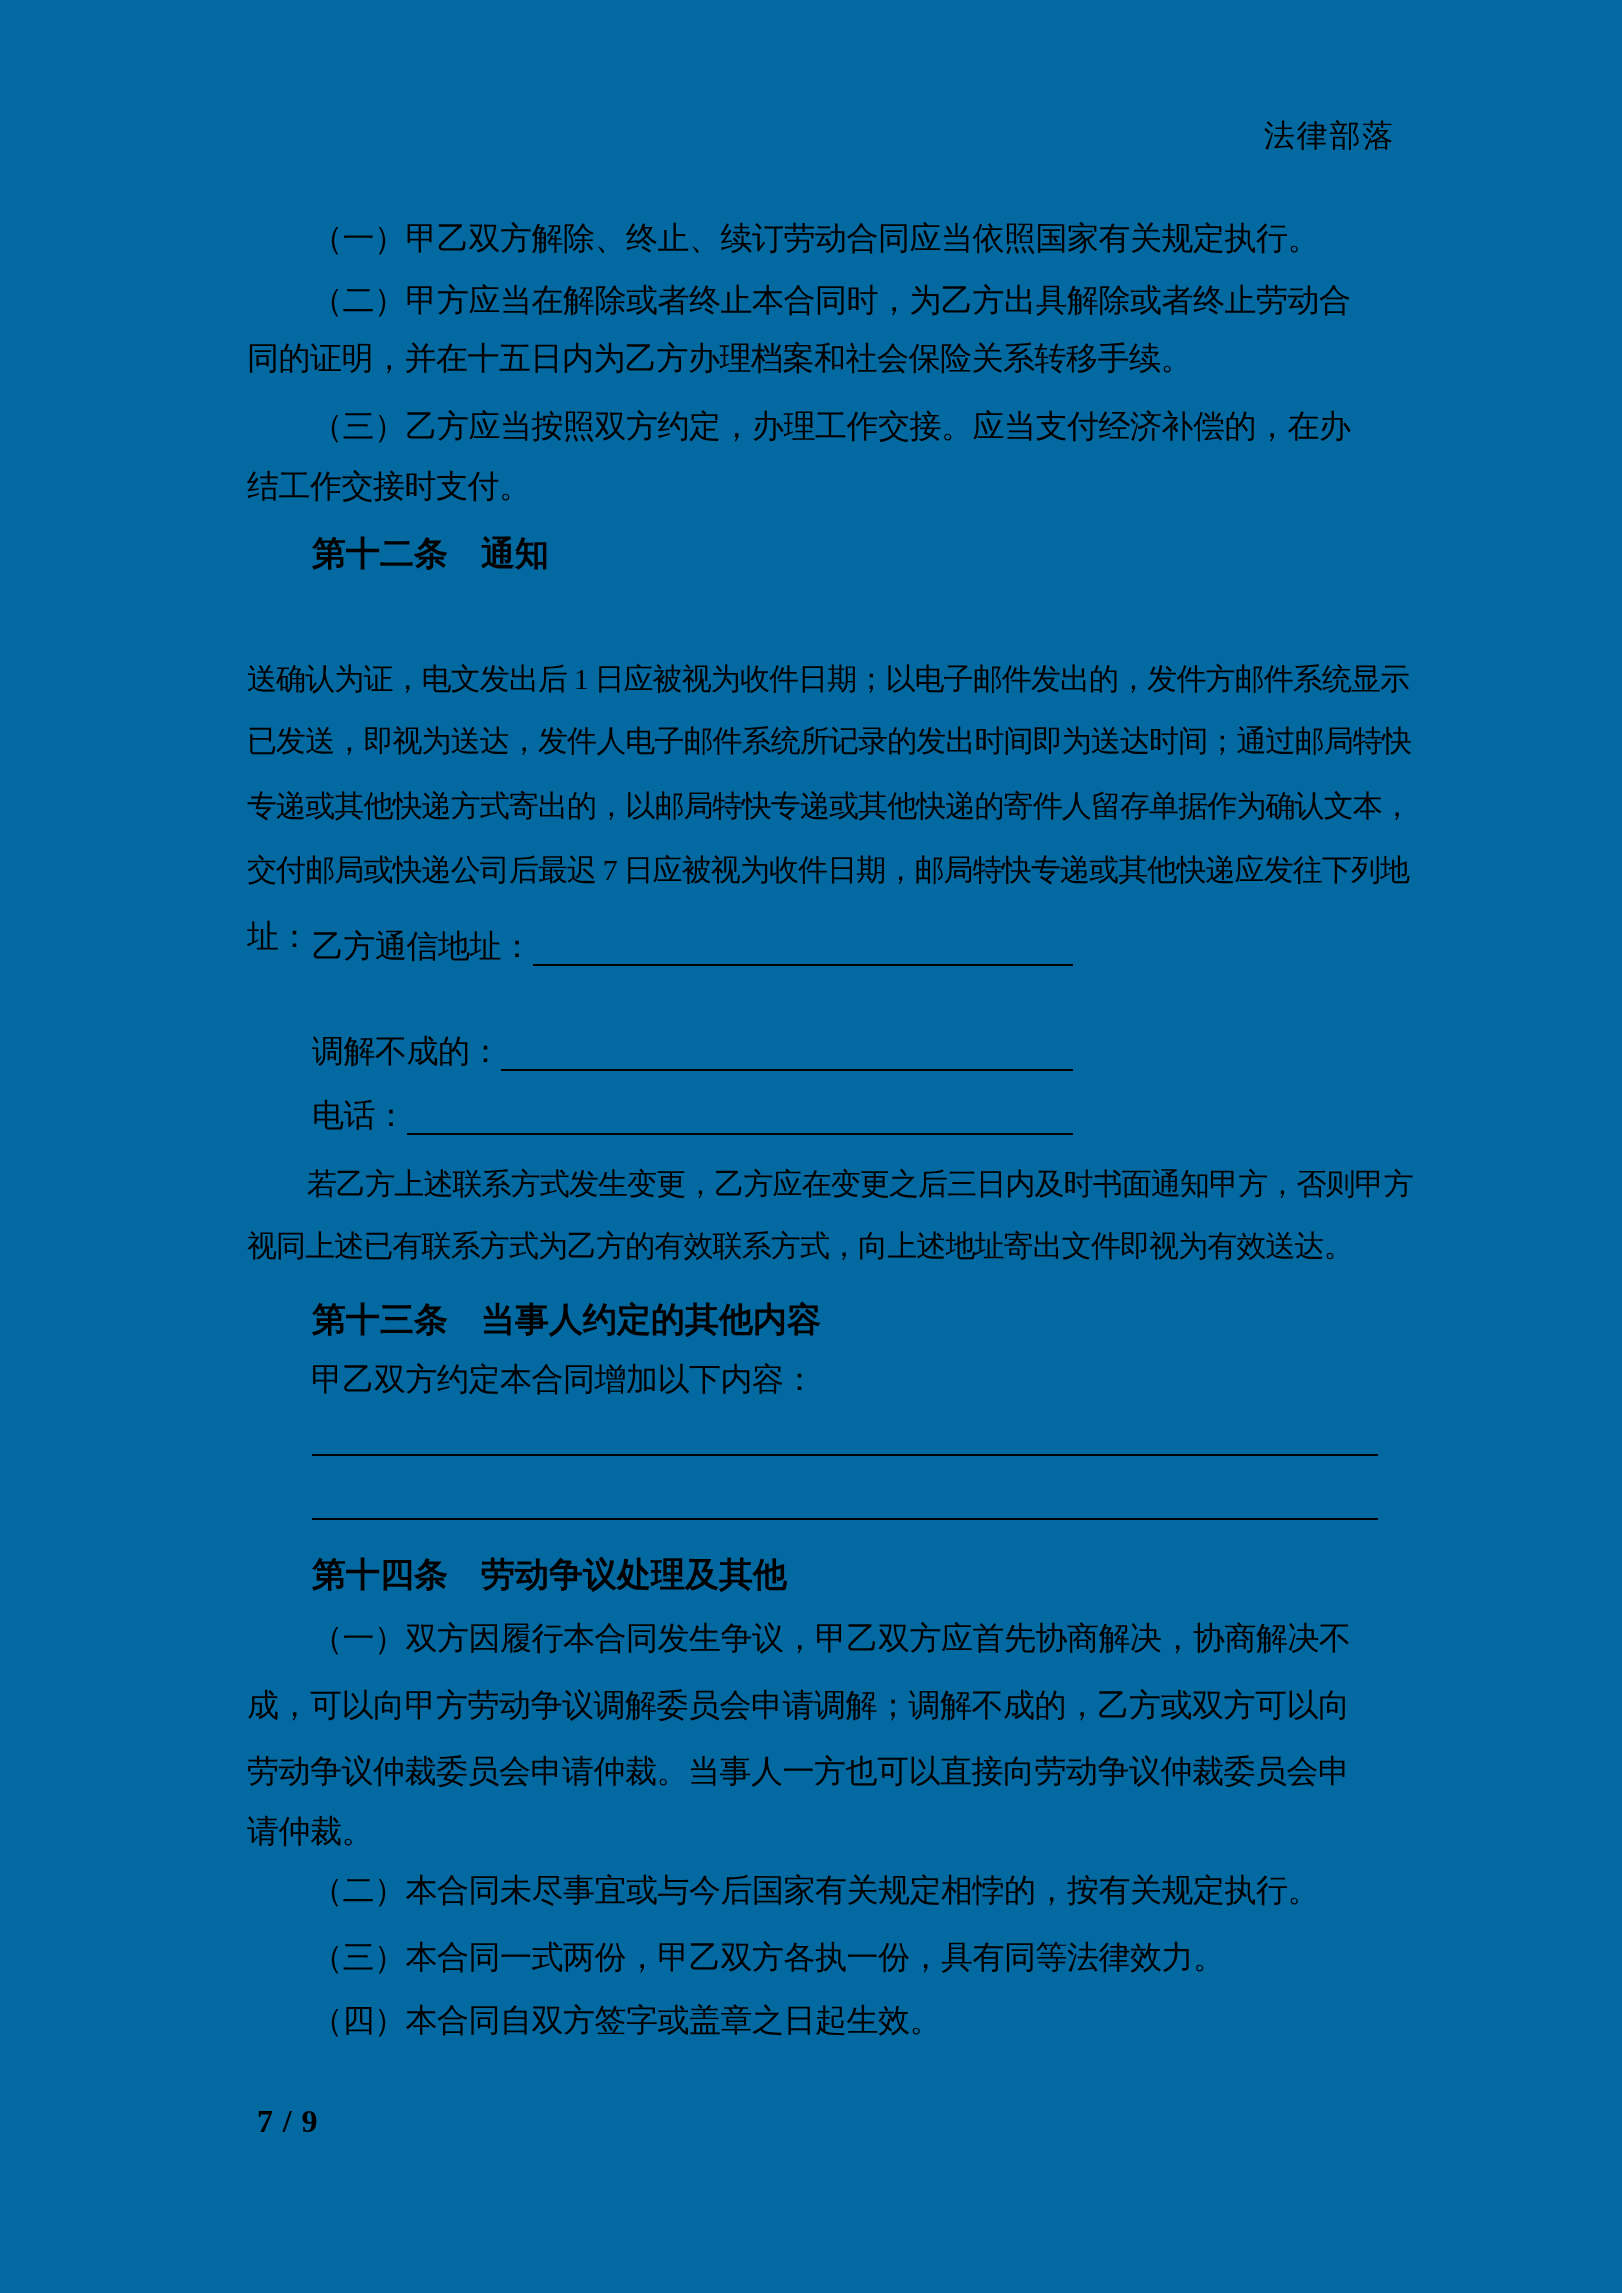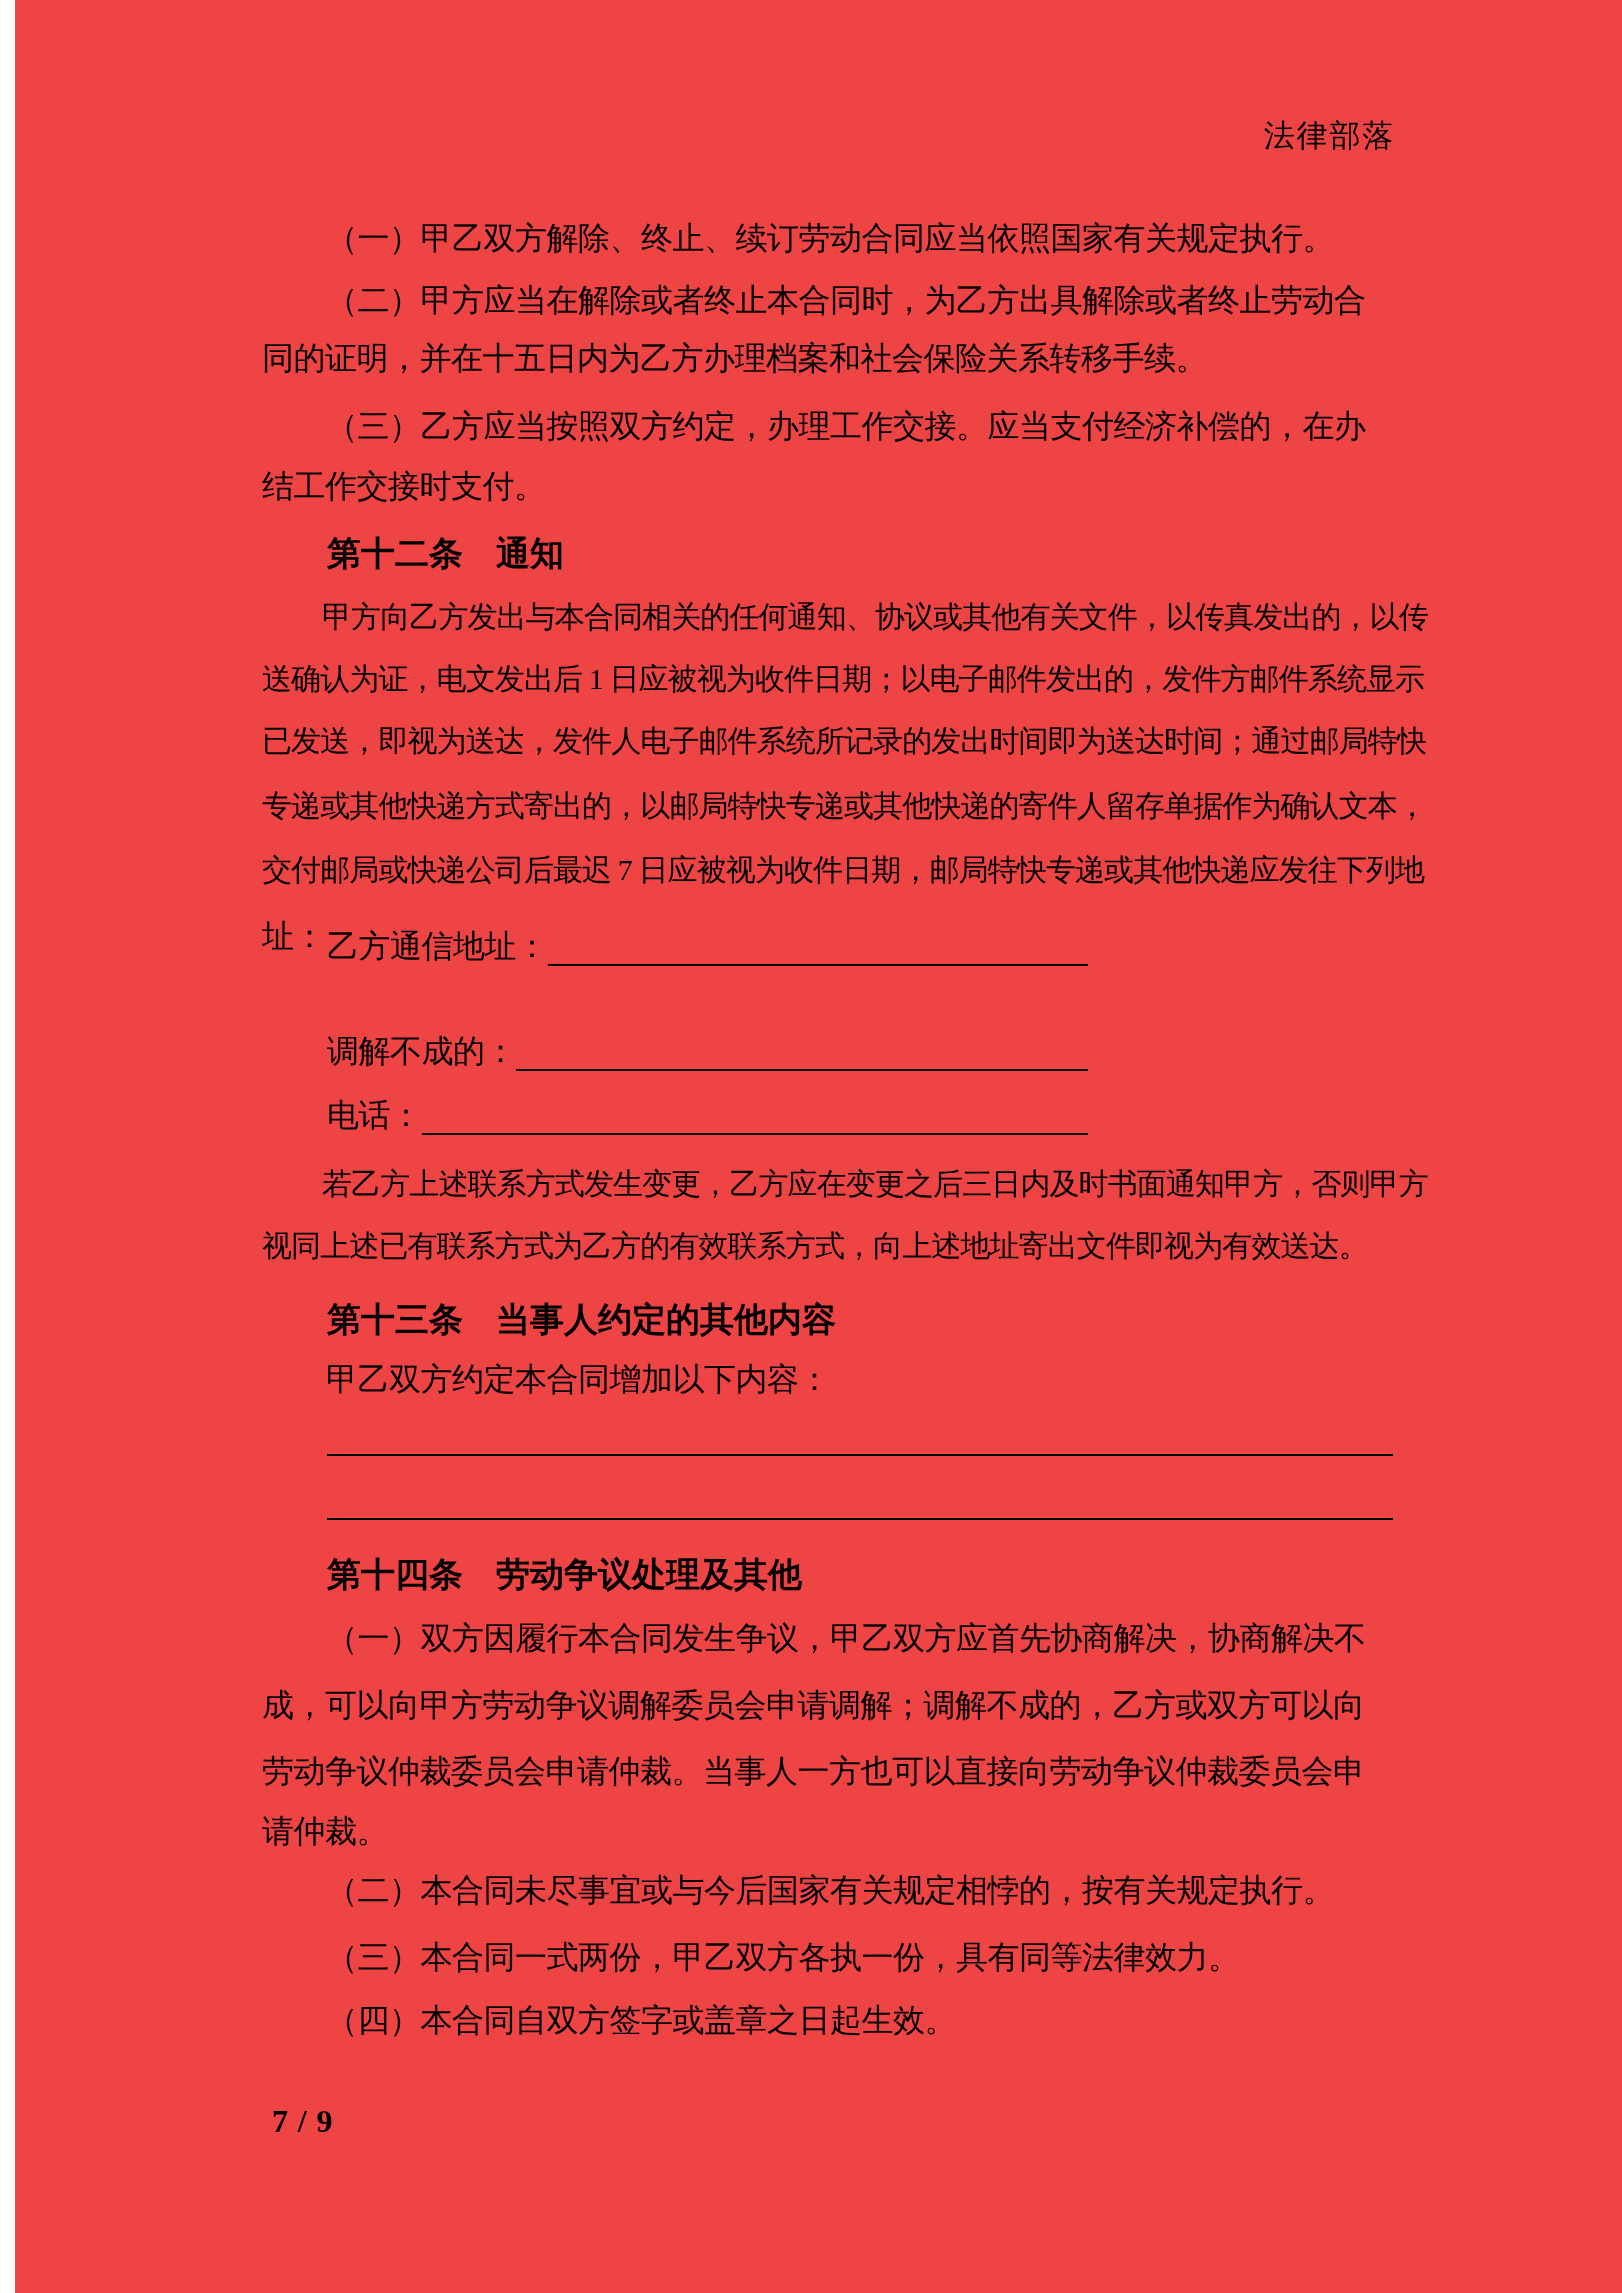--- a/index.html
+++ b/index.html
@@ -7,22 +7,21 @@
     width: 1623px;
     height: 2294px;
     background: #ffffff;
     position: relative;
     font-family: "Liberation Serif", "DejaVu Serif", serif;
     color: #000000;
   }
   .page {
     position: absolute;
     inset: 0;
-    background: #ef4444;
-    margin-left: 15px;
+    background: #0369a1;
   }
   .ln {
     position: absolute;
     left: 247px;
     white-space: nowrap;
     font-size: 32px;
     letter-spacing: -0.5px;
     line-height: 1.3;
   }
   .indent { padding-left: 2em; }
@@ -81,21 +80,20 @@
   <div class="ln indent" style="top:218px">（一）甲乙双方解除、终止、续订劳动合同应当依照国家有关规定执行。</div>
   <div class="ln indent" style="top:280px">（二）甲方应当在解除或者终止本合同时，为乙方出具解除或者终止劳动合</div>
   <div class="ln" style="top:338px">同的证明，并在十五日内为乙方办理档案和社会保险关系转移手续。</div>
   <div class="ln indent" style="top:406px">（三）乙方应当按照双方约定，办理工作交接。应当支付经济补偿的，在办</div>
   <div class="ln" style="top:466px">结工作交接时支付。</div>
 
   <div class="ln heading" style="top:532px">
     <span class="hnum">第十二条</span><span class="htitle">通知</span>
   </div>
 
-  <div class="ln indent longp" style="top:597px">甲方向乙方发出与本合同相关的任何通知、协议或其他有关文件，以传真发出的，以传</div>
   <div class="ln longp" style="top:659px">送确认为证，电文发出后 1 日应被视为收件日期；以电子邮件发出的，发件方邮件系统显示</div>
   <div class="ln longp" style="top:721px">已发送，即视为送达，发件人电子邮件系统所记录的发出时间即为送达时间；通过邮局特快</div>
   <div class="ln longp" style="top:786px">专递或其他快递方式寄出的，以邮局特快专递或其他快递的寄件人留存单据作为确认文本，</div>
   <div class="ln longp" style="top:850px">交付邮局或快递公司后最迟 7 日应被视为收件日期，邮局特快专递或其他快递应发往下列地</div>
   <div class="ln" style="top:916px">址：</div>
 
   <div class="ln field" style="top:926px">
     <span class="flabel">乙方通信地址：</span>
       <span class="fblank"></span>
   </div>

